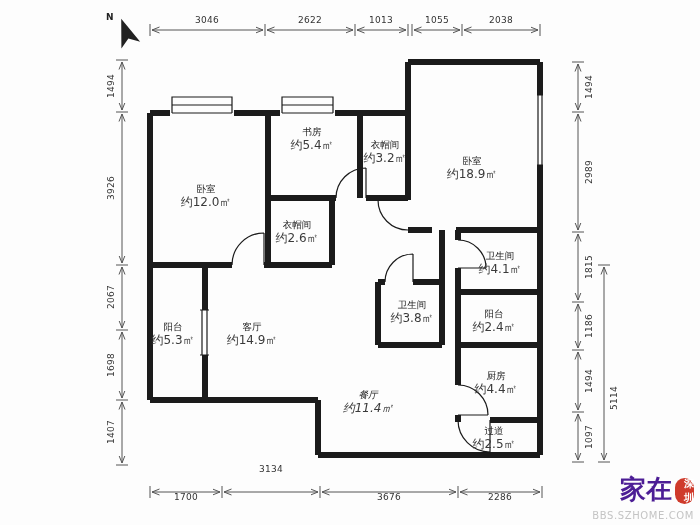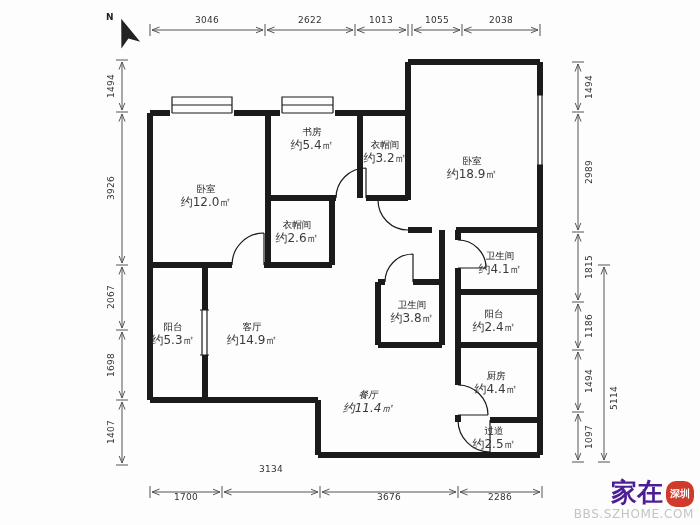--- a/index.html
+++ b/index.html
@@ -17,25 +17,25 @@
     position:absolute; transform:translate(-50%,-50%);
     text-align:center; color:#222; line-height:1.25; white-space:nowrap;
   }
   .room .rn { display:block; font-size:9.5px; }
   .room .ra { display:block; font-size:12px; color:#3a3a3a; }
   .north-n { position:absolute; font-size:9px; color:#222; font-weight:bold; }
   .wm { position:absolute; right:6px; bottom:4px; text-align:right; }
   .wm-row { display:flex; align-items:center; justify-content:flex-end; gap:3px; }
   .wm-brand { font-size:26px; font-weight:bold; color:#4c1d95; line-height:1;font-family:Liberation Mono, monospace; }
   .wm-badge {
-    width:28px; height:26px; background:#cf3a2b; color:#fff;
+    width:19px; height:26px; background:#cf3a2b; color:#fff;
     display:flex; align-items:center; justify-content:center;
     font-size:10px; font-weight:bold; border-radius:10px;
   }
-  .wm-cap { font-size:12px; color:#c4c4c4; letter-spacing:.6px; margin-top:0; }
+  .wm-cap { font-size:10px; color:#c4c4c4; letter-spacing:.6px; margin-top:6px; }
 </style>
 </head>
 <body>
 
 <div class="stage">
 
   <svg class="plan" width="700" height="525" viewBox="0 0 700 525">
     <defs>
       <marker id="arr" markerWidth="9" markerHeight="9" refX="7.5" refY="4" orient="auto-start-reverse" markerUnits="userSpaceOnUse">
         <path d="M0,1 L7.5,4 L0,7" fill="none" stroke="#555" stroke-width="1"></path>

